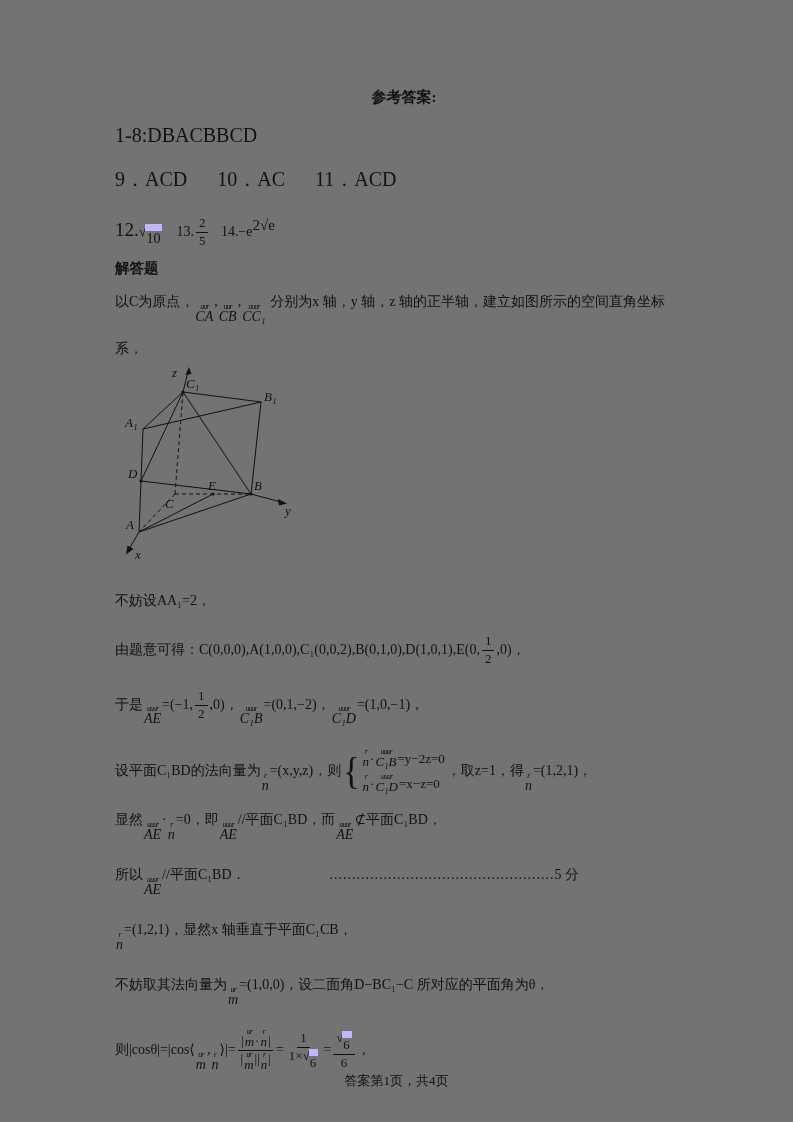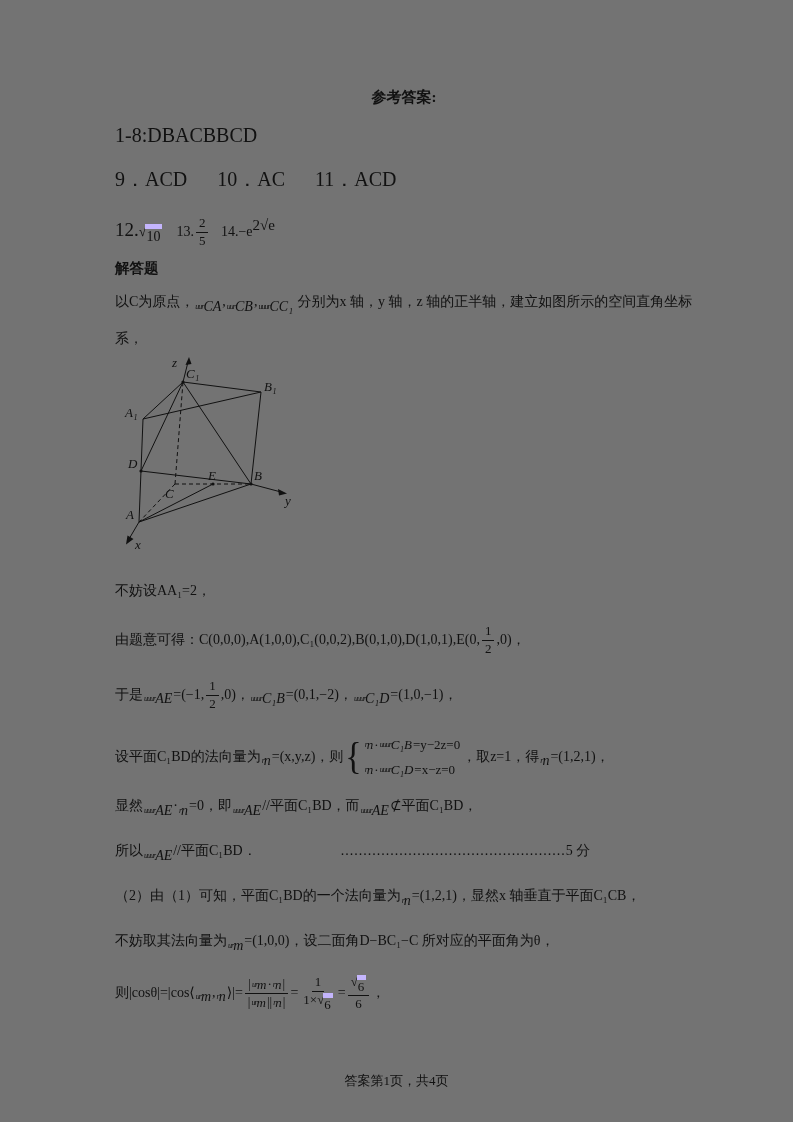--- a/index.html
+++ b/index.html
@@ -24,33 +24,33 @@
   [data-name="line-15-coord-2"] { margin-bottom:2px; }
   [data-name="line-set-aa1"]    { margin-bottom:22px; }
   [data-name="line-system"]     { margin-bottom:14px; }
   [data-name="line-conclusion"] { margin-bottom:22px; }
   [data-name="line-eq-cos"]     { margin-bottom:22px; }
 
   .seg.big  { font-size:19px; }
   .seg.dots { letter-spacing:1px; }
 
   
-  .vec { display:inline-flex; align-items:center; vertical-align:-3px; line-height:1; margin:0 1px;text-align:center; }
+  .vec { display:inline-flex; flex-direction:column; align-items:center; vertical-align:-3px; line-height:1; margin:0 1px;text-align:center; }
   .vec .varr  { font-size:8px; line-height:5px; height:5px; letter-spacing:-1px; font-style:italic; }
   .vec .vbody { font-style:italic; line-height:15px; }
 
   
   .frac { display:inline-flex; flex-direction:column; align-items:center; vertical-align:middle; line-height:1.15; font-size:13px; margin:0 2px; text-align:center; }
   .frac .fnum { padding:0 3px 1px 3px; border-bottom:1px solid #111; display:inline-flex; align-items:flex-end; justify-content:center; }
   .frac .fden { padding:1px 3px 0 3px; display:inline-flex; justify-content:center; }
 
   
   .sqrt { display:inline-flex; align-items:flex-start; line-height:1.1; }
   .sqrt .rsign { }
-  .sqrt .rbody { border-top:5px solid #c4b5fd; margin-left:-1px; padding:0 2px 0 1px; }
+  .sqrt .rbody { border-top:7px solid #c4b5fd; margin-left:-1px; padding:0 2px 0 1px; }
 
   
   .sys { display:inline-flex; align-items:center; vertical-align:middle; margin:0 2px; }
   .sys .sbrace { font-size:34px; font-weight:300; transform:scaleY(1.1); margin-right:2px; line-height:1; }
   .sys .srows  { display:inline-flex; flex-direction:column; gap:3px; font-size:13px; }
   .sys .srow   { display:inline-flex; align-items:center; }
 
   sup.sup { font-size:15px; }
   .sp { display:inline-block; }
 
@@ -119,20 +119,20 @@
       </svg>
     </div>
 
     <div data-name="solution-section">
         <div class="line" data-name="line-set-aa1"><span class="seg" data-name="text-run">不妨设AA₁=2，</span></div>
         <div class="line" data-name="line-points"><span class="seg" data-name="text-run">由题意可得：C(0,0,0),A(1,0,0),C₁(0,0,2),B(0,1,0),D(1,0,1),E(0,</span><span class="frac" data-name="fraction"><span class="fnum" data-name="fraction-numerator"><span class="seg" data-name="text-run">1</span></span><span class="fden" data-name="fraction-denominator"><span class="seg" data-name="text-run">2</span></span></span><span class="seg" data-name="text-run">,0)，</span></div>
         <div class="line" data-name="line-vectors"><span class="seg" data-name="text-run">于是</span><span class="vec" data-name="vector-AE"><span class="varr" data-name="vector-arrow-icon">uuur</span><span class="vbody" data-name="vector-body">AE</span></span><span class="seg" data-name="text-run">=(−1,</span><span class="frac" data-name="fraction"><span class="fnum" data-name="fraction-numerator"><span class="seg" data-name="text-run">1</span></span><span class="fden" data-name="fraction-denominator"><span class="seg" data-name="text-run">2</span></span></span><span class="seg" data-name="text-run">,0)，</span><span class="vec" data-name="vector-C₁B"><span class="varr" data-name="vector-arrow-icon">uuur</span><span class="vbody" data-name="vector-body">C₁B</span></span><span class="seg" data-name="text-run">=(0,1,−2)，</span><span class="vec" data-name="vector-C₁D"><span class="varr" data-name="vector-arrow-icon">uuur</span><span class="vbody" data-name="vector-body">C₁D</span></span><span class="seg" data-name="text-run">=(1,0,−1)，</span></div>
         <div class="line" data-name="line-system"><span class="seg" data-name="text-run">设平面C₁BD的法向量为</span><span class="vec" data-name="vector-n"><span class="varr" data-name="vector-arrow-icon">r</span><span class="vbody" data-name="vector-body">n</span></span><span class="seg" data-name="text-run">=(x,y,z)，则</span><span class="sys" data-name="equation-system"><span class="sbrace" data-name="brace-icon">{</span><span class="srows" data-name="system-rows"><span class="srow" data-name="system-row"><span class="vec" data-name="vector-n"><span class="varr" data-name="vector-arrow-icon">r</span><span class="vbody" data-name="vector-body">n</span></span><span class="seg" data-name="text-run">·</span><span class="vec" data-name="vector-C₁B"><span class="varr" data-name="vector-arrow-icon">uuur</span><span class="vbody" data-name="vector-body">C₁B</span></span><span class="seg" data-name="text-run">=y−2z=0</span></span><span class="srow" data-name="system-row"><span class="vec" data-name="vector-n"><span class="varr" data-name="vector-arrow-icon">r</span><span class="vbody" data-name="vector-body">n</span></span><span class="seg" data-name="text-run">·</span><span class="vec" data-name="vector-C₁D"><span class="varr" data-name="vector-arrow-icon">uuur</span><span class="vbody" data-name="vector-body">C₁D</span></span><span class="seg" data-name="text-run">=x−z=0</span></span></span></span><span class="seg" data-name="text-run">，取z=1，得</span><span class="vec" data-name="vector-n"><span class="varr" data-name="vector-arrow-icon">r</span><span class="vbody" data-name="vector-body">n</span></span><span class="seg" data-name="text-run">=(1,2,1)，</span></div>
         <div class="line" data-name="line-parallel"><span class="seg" data-name="text-run">显然</span><span class="vec" data-name="vector-AE"><span class="varr" data-name="vector-arrow-icon">uuur</span><span class="vbody" data-name="vector-body">AE</span></span><span class="seg" data-name="text-run">·</span><span class="vec" data-name="vector-n"><span class="varr" data-name="vector-arrow-icon">r</span><span class="vbody" data-name="vector-body">n</span></span><span class="seg" data-name="text-run">=0，即</span><span class="vec" data-name="vector-AE"><span class="varr" data-name="vector-arrow-icon">uuur</span><span class="vbody" data-name="vector-body">AE</span></span><span class="seg" data-name="text-run">//平面C₁BD，而</span><span class="vec" data-name="vector-AE"><span class="varr" data-name="vector-arrow-icon">uuur</span><span class="vbody" data-name="vector-body">AE</span></span><span class="seg" data-name="text-run">⊄平面C₁BD，</span></div>
         <div class="line" data-name="line-conclusion"><span class="seg" data-name="text-run">所以</span><span class="vec" data-name="vector-AE"><span class="varr" data-name="vector-arrow-icon">uuur</span><span class="vbody" data-name="vector-body">AE</span></span><span class="seg" data-name="text-run">//平面C₁BD．</span><span class="sp" data-name="spacer" style="width: 6em;"></span><span class="seg dots" data-name="text-run">..................................................</span><span class="seg" data-name="text-run">5 分</span></div>
-        <div class="line" data-name="line-part2-intro"><span class="seg" data-name="text-run">（2）由（1）可知，平面C₁BD的一个法向量为</span><span class="vec" data-name="vector-n"><span class="varr" data-name="vector-arrow-icon">r</span><span class="vbody" data-name="vector-body">n</span></span><span class="seg" data-name="text-run">=(1,2,1)，显然x 轴垂直于平面C₁CB，</span></div>
+        <div class="line" data-name="line-part2-intro"><span class="vec" data-name="vector-n"><span class="varr" data-name="vector-arrow-icon">r</span><span class="vbody" data-name="vector-body">n</span></span><span class="seg" data-name="text-run">=(1,2,1)，显然x 轴垂直于平面C₁CB，</span></div>
         <div class="line" data-name="line-normal-m"><span class="seg" data-name="text-run">不妨取其法向量为</span><span class="vec" data-name="vector-m"><span class="varr" data-name="vector-arrow-icon">ur</span><span class="vbody" data-name="vector-body">m</span></span><span class="seg" data-name="text-run">=(1,0,0)，设二面角D−BC₁−C 所对应的平面角为θ，</span></div>
         <div class="line" data-name="line-eq-cos"><span class="seg" data-name="text-run">则|cosθ|=|cos⟨</span><span class="vec" data-name="vector-m"><span class="varr" data-name="vector-arrow-icon">ur</span><span class="vbody" data-name="vector-body">m</span></span><span class="seg" data-name="text-run">,</span><span class="vec" data-name="vector-n"><span class="varr" data-name="vector-arrow-icon">r</span><span class="vbody" data-name="vector-body">n</span></span><span class="seg" data-name="text-run">⟩|=</span><span class="frac" data-name="fraction"><span class="fnum" data-name="fraction-numerator"><span class="seg" data-name="text-run">|</span><span class="vec" data-name="vector-m"><span class="varr" data-name="vector-arrow-icon">ur</span><span class="vbody" data-name="vector-body">m</span></span><span class="seg" data-name="text-run">·</span><span class="vec" data-name="vector-n"><span class="varr" data-name="vector-arrow-icon">r</span><span class="vbody" data-name="vector-body">n</span></span><span class="seg" data-name="text-run">|</span></span><span class="fden" data-name="fraction-denominator"><span class="seg" data-name="text-run">|</span><span class="vec" data-name="vector-m"><span class="varr" data-name="vector-arrow-icon">ur</span><span class="vbody" data-name="vector-body">m</span></span><span class="seg" data-name="text-run">||</span><span class="vec" data-name="vector-n"><span class="varr" data-name="vector-arrow-icon">r</span><span class="vbody" data-name="vector-body">n</span></span><span class="seg" data-name="text-run">|</span></span></span><span class="seg" data-name="text-run">=</span><span class="frac" data-name="fraction"><span class="fnum" data-name="fraction-numerator"><span class="seg" data-name="text-run">1</span></span><span class="fden" data-name="fraction-denominator"><span class="seg" data-name="text-run">1×</span><span class="sqrt" data-name="square-root"><span class="rsign" data-name="radical-icon">√</span><span class="rbody" data-name="radicand">6</span></span></span></span><span class="seg" data-name="text-run">=</span><span class="frac" data-name="fraction"><span class="fnum" data-name="fraction-numerator"><span class="sqrt" data-name="square-root"><span class="rsign" data-name="radical-icon">√</span><span class="rbody" data-name="radicand">6</span></span></span><span class="fden" data-name="fraction-denominator"><span class="seg" data-name="text-run">6</span></span></span><span class="seg" data-name="text-run">，</span></div>
       </div>
   </div>
 
   <div class="footer" data-name="page-footer">答案第1页，共4页</div>
 </div>
 
 </body></html>

